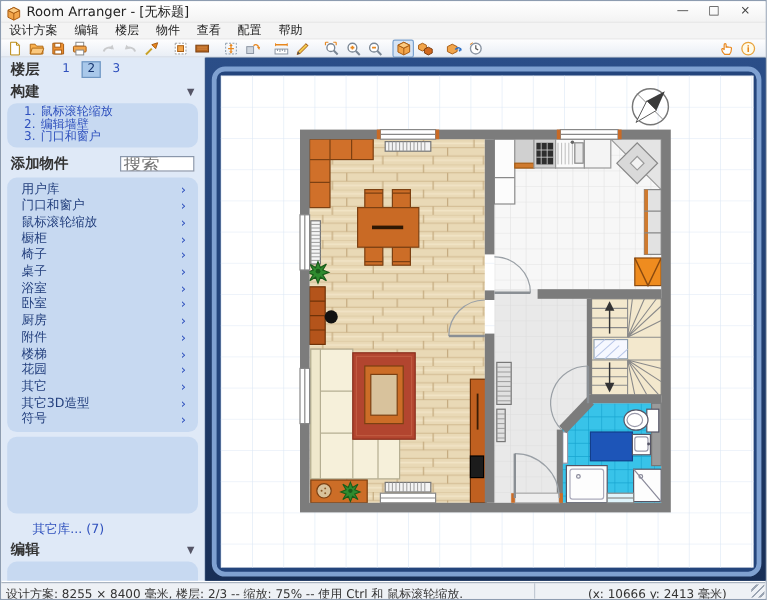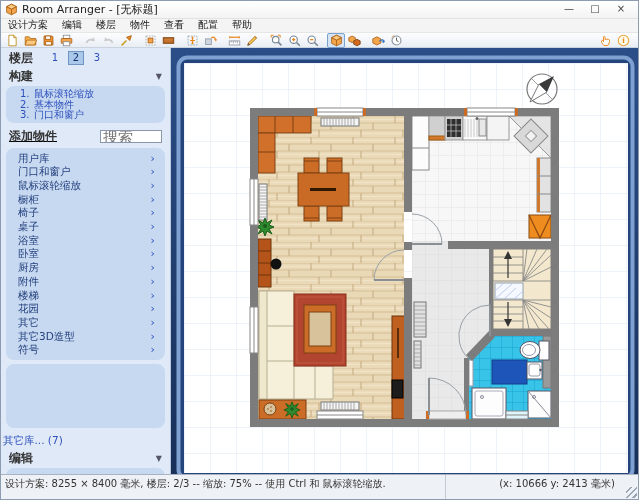--- a/index.html
+++ b/index.html
@@ -1,27 +1,27 @@
 <!DOCTYPE html>
 <html><head>
 <meta charset="utf-8">
 <style>
   html,body{margin:0;padding:0;background:#c8c8c8;}
   *{box-sizing:border-box;font-family:"DejaVu Sans","Liberation Sans",sans-serif;}
   .window{position:relative;width:639px;height:500px;background:#fff;border:1px solid #8d9cb0;overflow:hidden;}
 
   
-  .titlebar{position:absolute;left:0;top:0;width:100%;height:18px;background:linear-gradient(#ffffff,#f3f3f3);display:flex;padding:0 4px;border-bottom:1px solid #e2e2e2;}
+  .titlebar{position:absolute;left:0;top:0;width:100%;height:18px;background:linear-gradient(#ffffff,#f3f3f3);display:flex;align-items:center;padding:0 4px;border-bottom:1px solid #e2e2e2;}
   .app-icon{width:13px;height:13px;margin-right:4px;flex:0 0 auto;}
   .title-text{font-size:11px;color:#222;line-height:18px;white-space:nowrap;}
   .win-controls{margin-left:auto;display:flex;}
   .win-btn{width:26px;height:16px;border:none;background:transparent;font-size:10px;color:#444;line-height:16px;text-align:center;padding:0;cursor:default;}
 
   
-  .menubar{position:absolute;left:0;top:18px;width:100%;height:14px;background:#f4f4f4;display:flex;align-items:flex-end;border-bottom:1px solid #e6e6e6;}
+  .menubar{position:absolute;left:0;top:18px;width:100%;height:14px;background:#f4f4f4;display:flex;align-items:center;border-bottom:1px solid #e6e6e6;}
   .menu-item{font-size:10px;color:#222;padding:0 7px;line-height:14px;}
 
   
   .toolbar{position:absolute;left:0;top:32px;width:100%;height:15px;background:linear-gradient(#fdfdfe,#e9eef5);border-bottom:1px solid #c9d3e0;display:flex;align-items:center;padding-left:2px;}
   .tb-btn{width:18px;height:15px;border:1px solid transparent;background:transparent;padding:0;display:flex;align-items:center;justify-content:center;cursor:default;}
   .tb-btn svg{width:13px;height:13px;display:block;}
   .tb-btn.disabled{opacity:.5;filter:grayscale(1);}
   .tb-btn.active{background:#d6e4f5;border:1px solid #7ba2cf;border-radius:2px;}
   .tb-btn.gap{margin-left:6px;}
   .tb-right{margin-left:auto;display:flex;padding-right:6px;}
@@ -32,37 +32,37 @@
   .sec-label{font-size:12px;font-weight:bold;color:#333;}
   .floor-btns{display:flex;margin-left:14px;gap:5px;}
   .floor-btn{min-width:16px;height:14px;font-size:10px;color:#2e50bd;background:transparent;border:1px solid transparent;padding:0 3px;line-height:12px;cursor:default;}
   .floor-btn.active{background:#a9c8ea;border:1px solid #6f96c2;color:#16346e;}
   .sec-header{display:flex;align-items:center;height:17px;padding:0 8px;gap:20px;}
   .sec-arrow{margin-left:auto;font-size:8px;color:#556;}
   .panel{background:#c7d9f1;border-radius:8px;margin:1px 5px 4px 5px;}
   .build-panel{padding:3px 0 2px 0;}
   .build-item{display:flex;font-size:10px;line-height:10.5px;padding:0 0 0 14px;color:#2e50bd;}
   .build-num{width:14px;flex:0 0 auto;}
-  .add-header{display:flex;align-items:center;height:20px;padding:0 8px;text-decoration:underline;}
+  .add-header{display:flex;align-items:center;height:20px;padding:0 8px;}
   .search-input{margin-left:auto;width:62px;height:13px;font-size:15px;border:1px solid #8a97ab;padding:0 2px;background:#fff;}
   .cat-panel{padding:4px 0 3px 0;}
   .cat-row{display:flex;font-size:10.5px;line-height:13.7px;padding:0 10px 0 12px;color:#24407e;}
   .cat-chevron{margin-left:auto;color:#2e50bd;font-size:11px;}
   .empty-a{height:64px;}
-  .more-link{font-size:10.5px;color:#2e50bd;padding:2px 0 2px 2px;}
+  .more-link{font-size:10.5px;color:#2e50bd;padding:2px 0 2px 26px;}
   .empty-b{height:26px;}
 
   
   .canvas{position:absolute;left:170px;top:47px;width:469px;height:436px;background:#1c3a68;}
   .canvas svg{display:block;}
 
   
-  .statusbar{position:absolute;left:0;bottom:0;width:100%;height:25px;background:#eef1f5;border-top:1px solid #aab4c0;display:flex;font-size:10px;color:#333;gap:40px;}
+  .statusbar{position:absolute;left:0;bottom:0;width:100%;height:14px;background:#eef1f5;border-top:1px solid #aab4c0;display:flex;font-size:10px;color:#333;gap:40px;}
   .status-left{flex:1;border-right:1px solid #c2cad4;padding:2px 4px;white-space:nowrap;overflow:hidden;}
-  .status-right{width:152px;padding:2px 14px 2px 4px;text-align:center;position:relative;white-space:nowrap;}
+  .status-right{width:152px;padding:2px 14px 2px 4px;text-align:left;position:relative;white-space:nowrap;}
   .grip{position:absolute;right:1px;bottom:1px;width:11px;height:11px;background:
     repeating-linear-gradient(135deg,transparent 0 3px,#9aa4b2 3px 4.5px);}
 </style>
 </head>
 <body>
 
 <div class="window">
 
   <div class="titlebar">
     <span class="app-icon">
@@ -305,21 +305,21 @@
       <span class="sec-arrow">▼</span>
     </div>
     <div class="panel build-panel">
 
     <div class="build-item">
           <span class="build-num">1.</span>
           <span>鼠标滚轮缩放</span>
         </div>
         <div class="build-item">
           <span class="build-num">2.</span>
-          <span>基本物件</span>
+          <span>编辑墙壁</span>
         </div>
         <div class="build-item">
           <span class="build-num">3.</span>
           <span>门口和窗户</span>
         </div>
       </div>
 
     <div class="add-header">
       <span class="sec-label">添加物件</span>
       <input class="search-input" placeholder="搜索" style="">

